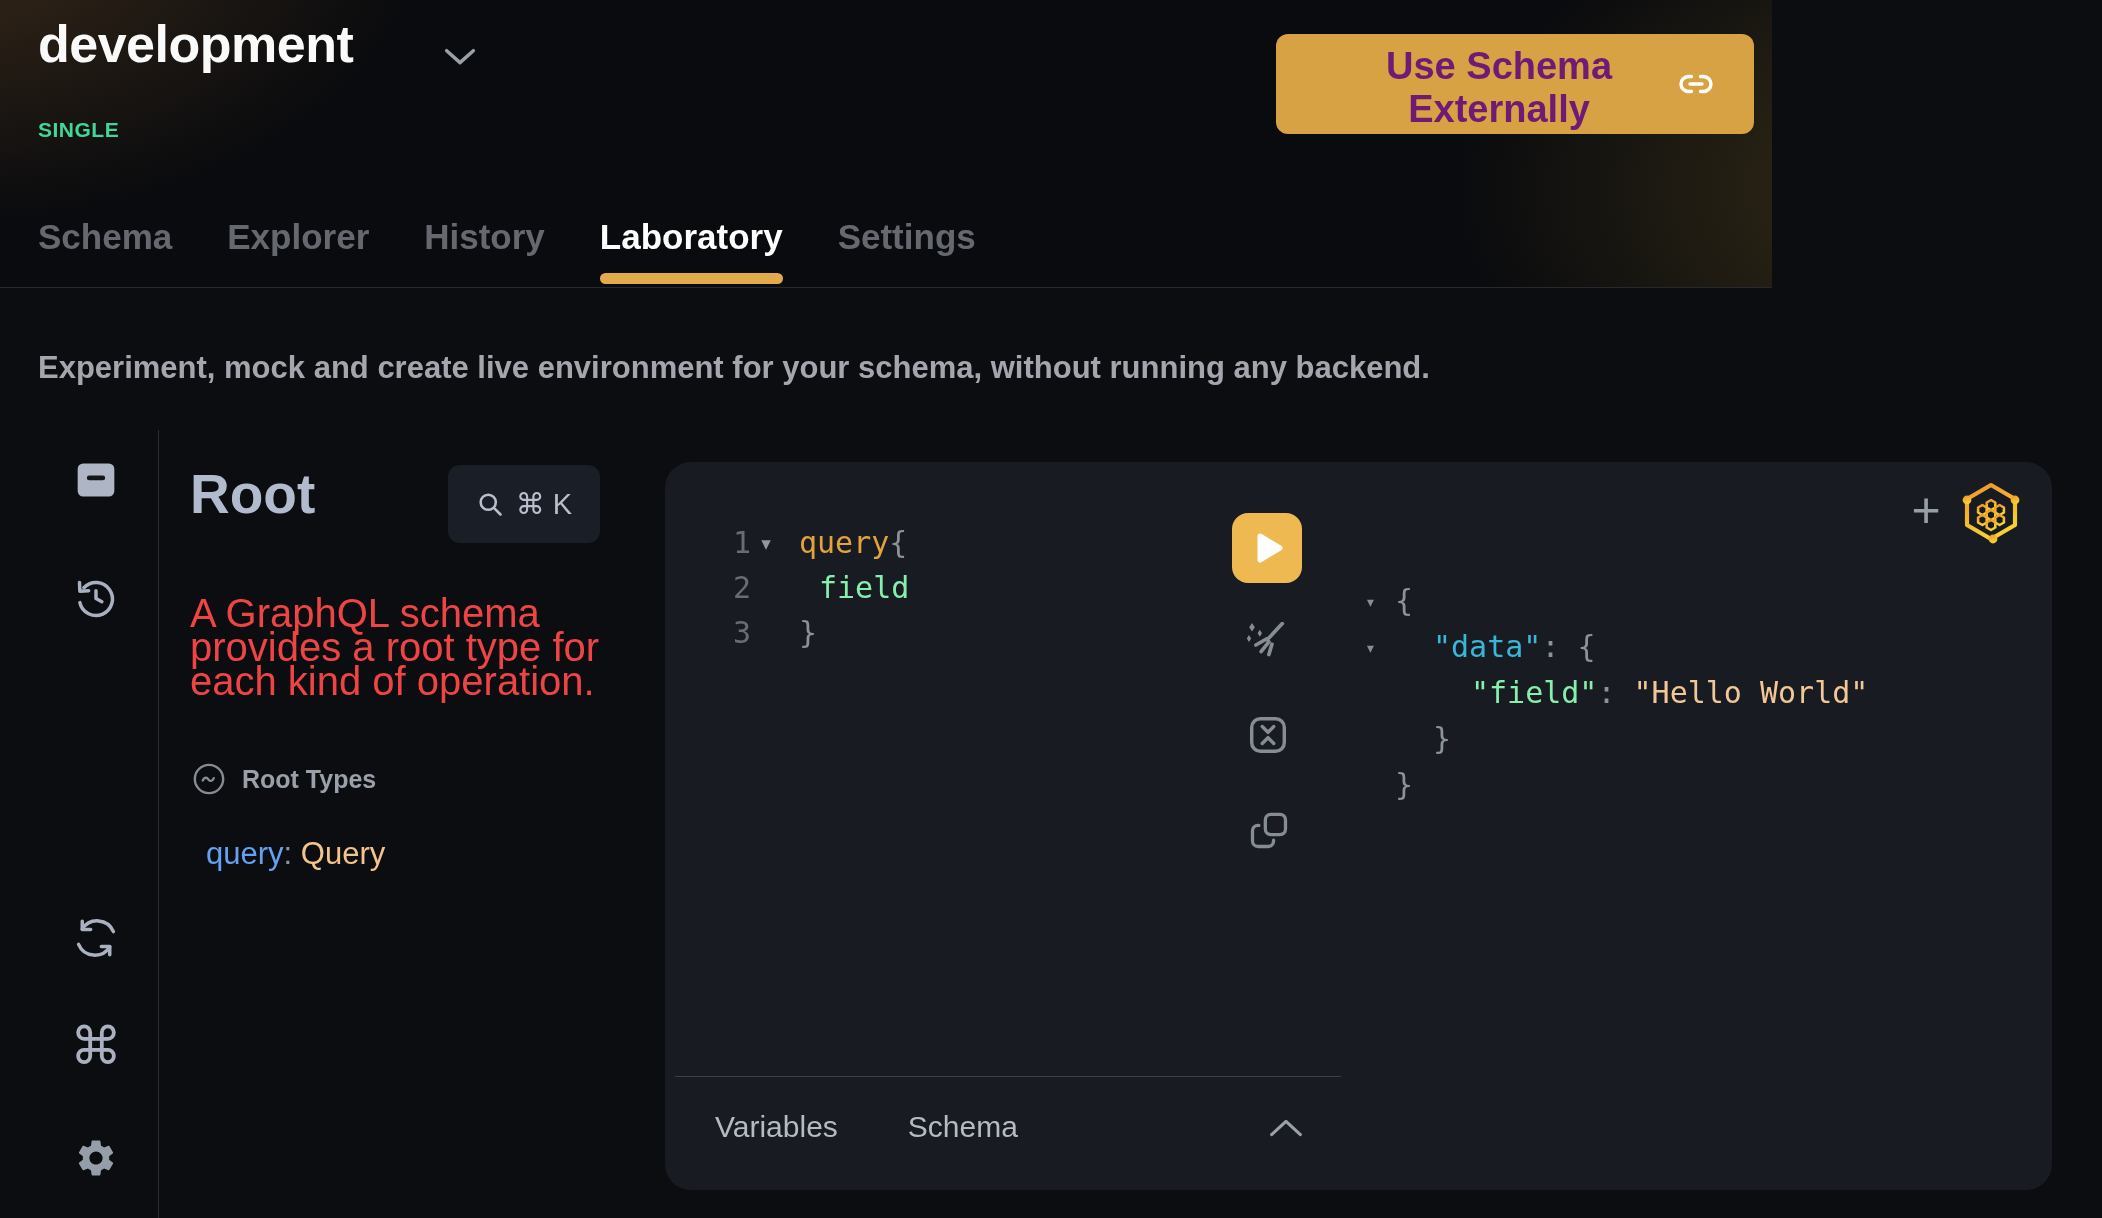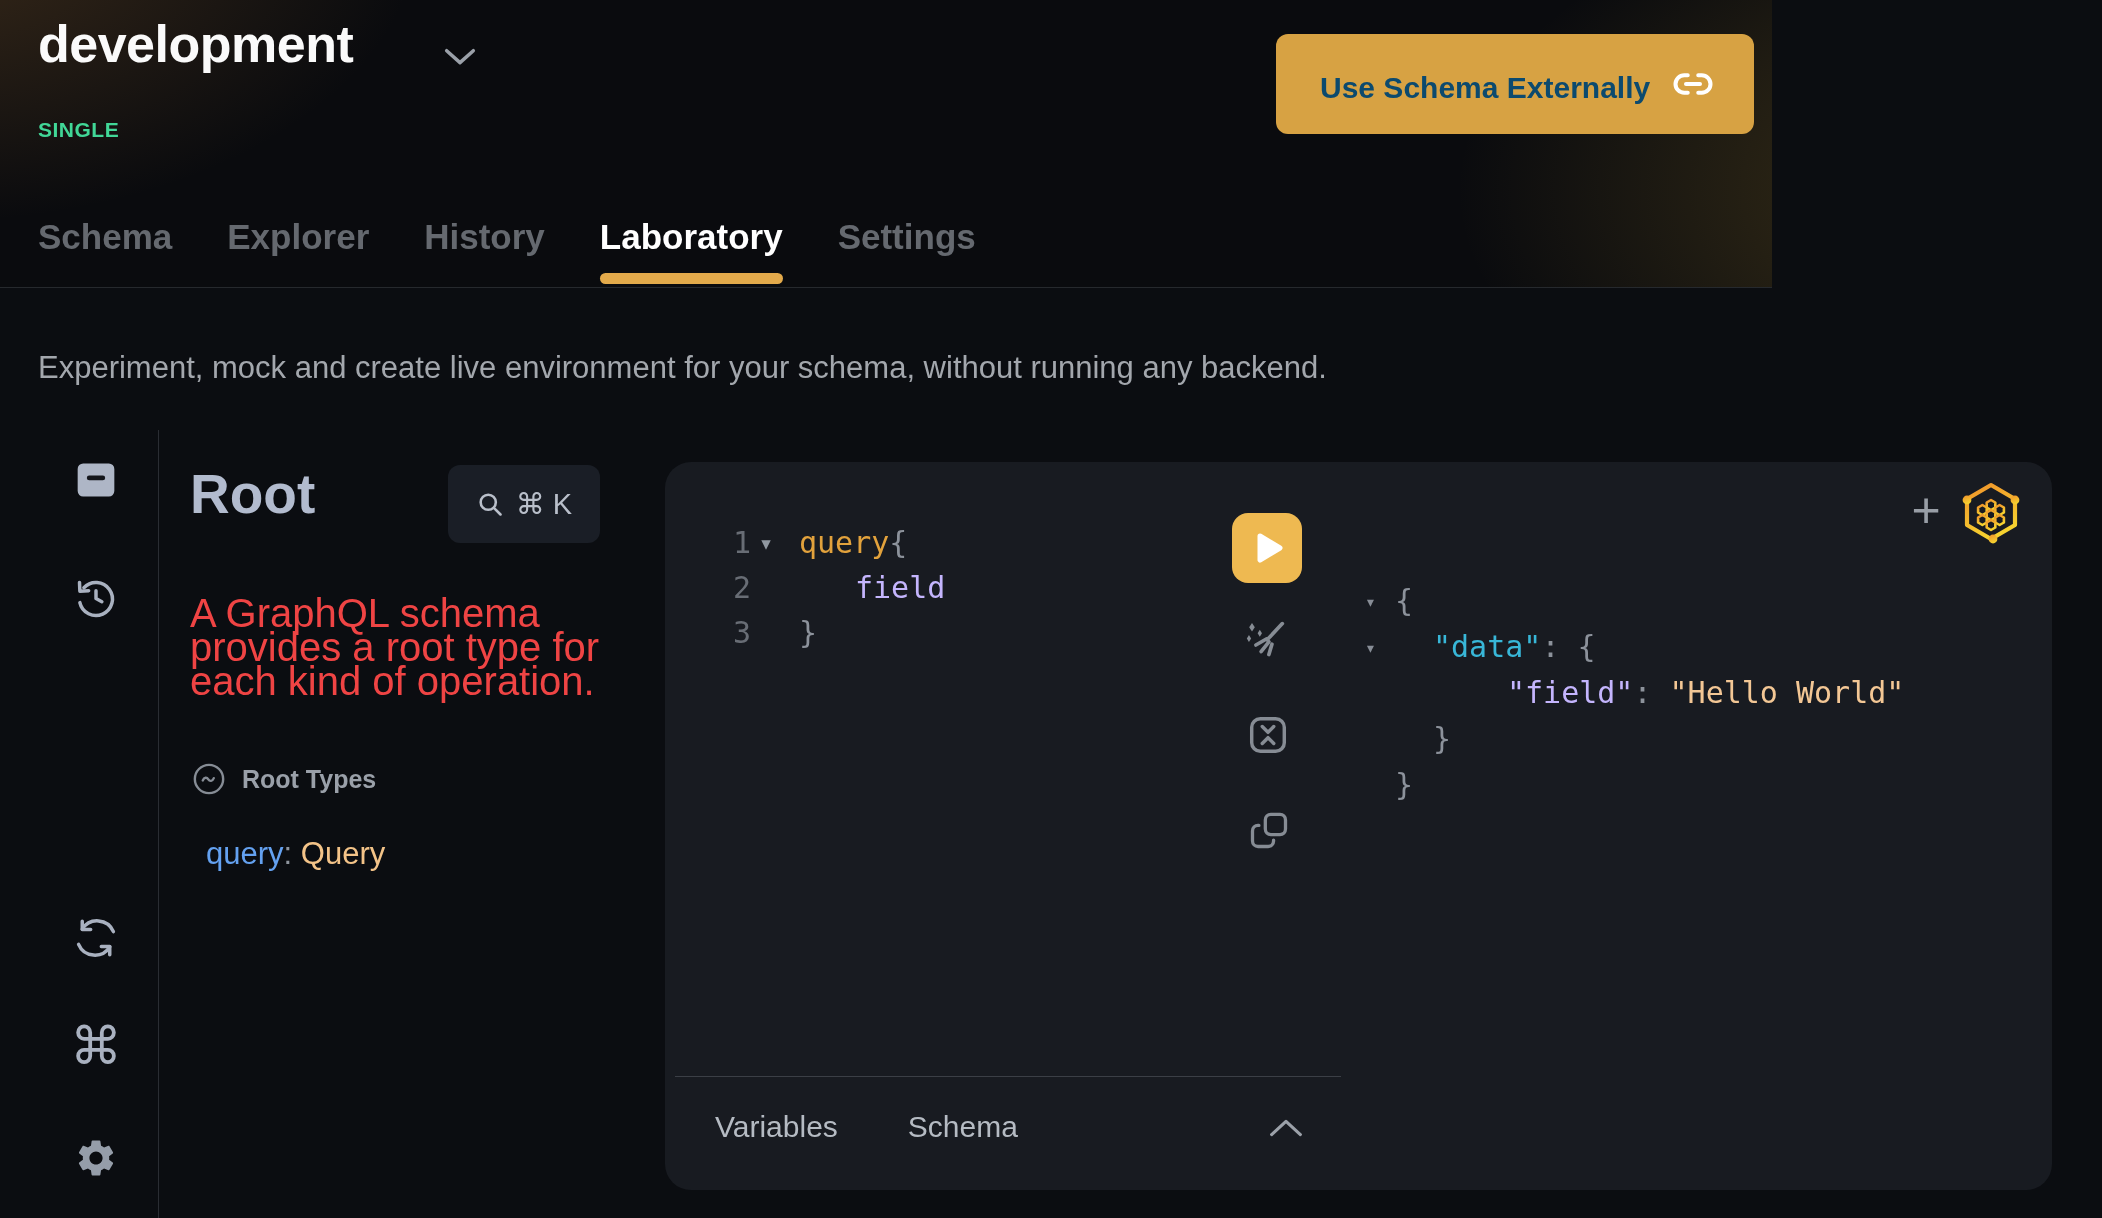--- a/index.html
+++ b/index.html
@@ -30,38 +30,38 @@
   .env-badge {
     position:absolute; left:38px; top:118px;
     font-size:21px; font-weight:700; letter-spacing:0.5px; color:#41d797;
   }
   .ext-btn {
     position:absolute; right:18px; top:34px; width:478px; height:100px;
     background:#d7a243; border:none; border-radius:12px;
     display:flex; align-items:center; justify-content:space-between;
     padding:0 40px 0 44px;
   }
-  .ext-btn-label { font-size:30px; font-weight:700; color:#0c4a6e; font-family:"Liberation Sans", sans-serif;margin-top:8px; }
+  .ext-btn-label { font-size:38px; font-weight:700; color:#701a75; font-family:"Liberation Sans", sans-serif;margin-top:8px; }
   .ext-btn svg { width:42px; height:42px; }
 
   .tabs {
     position:absolute; left:38px; bottom:0; height:100px;
     display:flex; gap:55px; align-items:stretch;
   }
   .tab {
     position:relative; display:flex; align-items:center;
     font-size:35px; font-weight:700; color:#65696f;
   }
   .tab.active { color:#ffffff; }
   .tab.active::after {
     content:""; position:absolute; left:0; right:0; bottom:3px; height:11px;
     border-radius:6px; background:#e3aa4b;
   }
 
-  .subtitle { position:absolute; left:38px; top:350px; font-size:31px; color:#a3a7ad; }
+  .subtitle { position:absolute; left:38px; top:350px; font-size:31px; color:#a3a7ad;font-weight:bold; }
 
   
   .rail-divider { position:absolute; left:158px; top:430px; width:1px; height:788px; background:#2a2d33; }
   .rail-btn { position:absolute; left:68px; width:56px; height:56px; display:flex; align-items:center; justify-content:center; color:#a9b1c0; }
   .rail-btn svg { width:44px; height:44px; }
   .rail-docs    { top:452px; }
   .rail-history { top:570px; }
   .rail-refresh { top:910px; }
   .rail-command { top:1018px; font-size:52px; color:#a9b1c0; font-family:"DejaVu Sans", sans-serif; }
   .rail-gear    { top:1130px; }
@@ -91,21 +91,21 @@
   }
   .mono { font-family:"DejaVu Sans Mono", monospace; }
 
   .editor { position:absolute; left:50px; top:58px; width:560px; }
   .code-row { display:flex; align-items:center; height:45px; font-size:30px; }
   .lnum { width:36px; text-align:right; color:#686d75; font-family:"DejaVu Sans Mono", monospace; }
   .fold-col { width:30px; text-align:center; font-size:19px; color:#9098a1; padding-top:2px; }
   .code-text { font-family:"DejaVu Sans Mono", monospace; padding-left:18px; white-space:pre; }
   .kw { color:#e2a23c; }
   .punc { color:#8c929b; }
-  .blue { color:#c4b5fd;margin-left:36px; }
+  .blue { color:#86efac; }
 
   .play-btn {
     position:absolute; left:567px; top:51px; width:70px; height:70px;
     background:#eeb951; border:none; border-radius:16px;
     display:flex; align-items:center; justify-content:center;
   }
   .play-btn svg { width:26px; height:30px; margin-left:6px; }
   .tool-icon { position:absolute; color:#868c94; display:flex; }
   .tool-prettify { left:574px; top:154px; } .tool-prettify svg { width:52px; height:52px; }
   .tool-merge    { left:580px; top:250px; } .tool-merge svg { width:46px; height:46px; }

